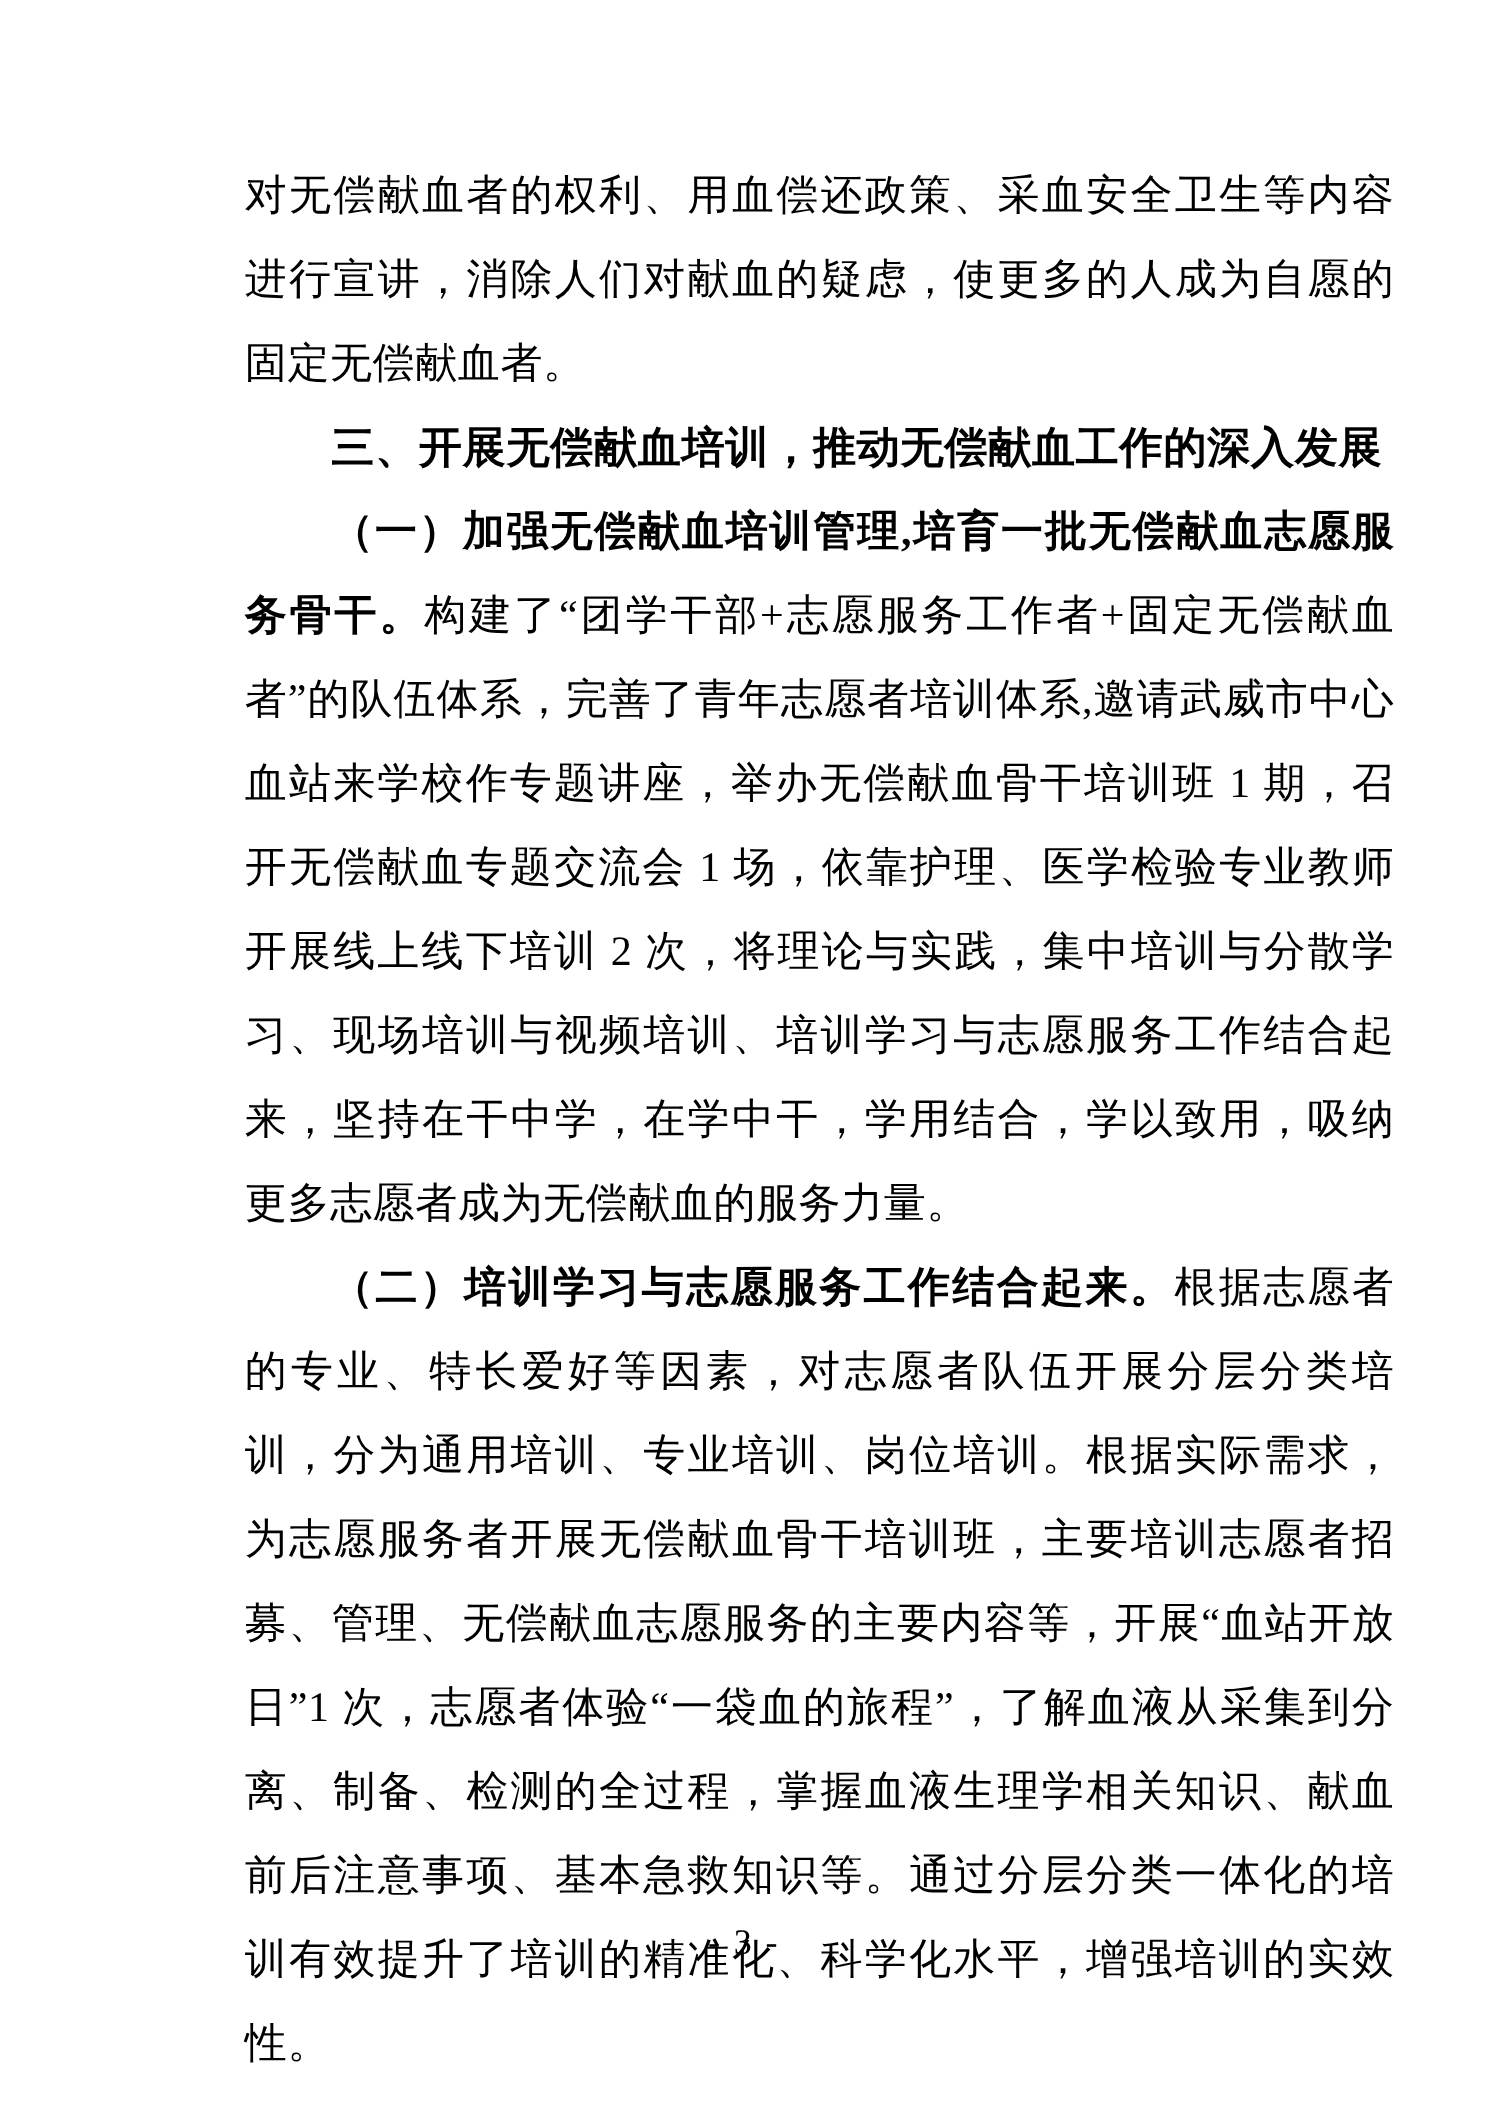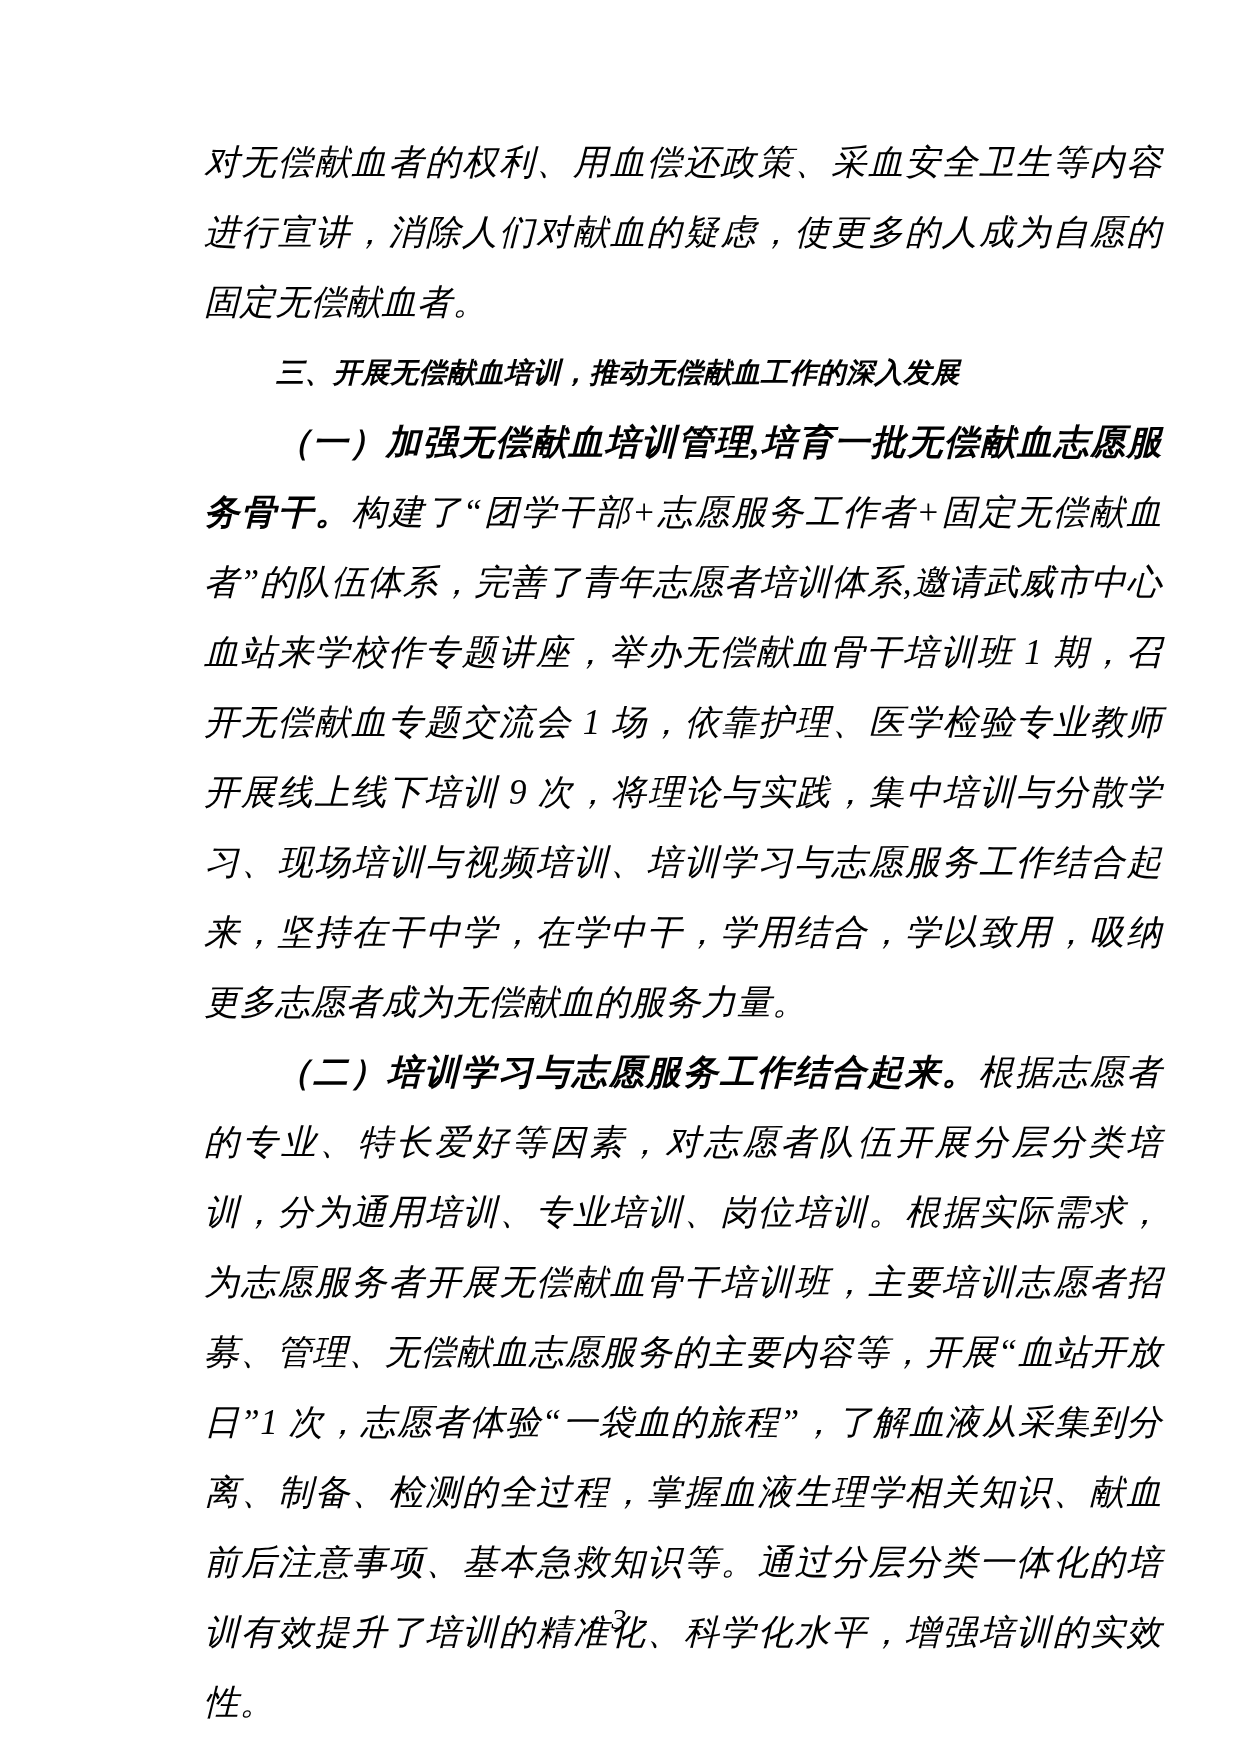--- a/index.html
+++ b/index.html
@@ -6,39 +6,38 @@
   html, body { background: #ffffff; }
   .page {
     position: relative;
     width: 1120px;
     height: 1754px;
     background: #ffffff;
     color: #000000;
     font-family: "Liberation Serif", serif;
     overflow: hidden;
     margin: 0 auto;
-    font-style: italic;
   }
   .content {
     position: absolute;
     left: 144px;
     top: 128px;
     width: 958px;
   }
   .content p {
     font-size: 35px;
     line-height: 70px;
     text-align: justify;
     letter-spacing: 0.5px;
   }
   p.para-continuation { text-indent: 0; }
   p.section-heading {
     font-family: "Liberation Sans", sans-serif;
     font-weight: bold;
-    font-size: 28px;
+    font-size: 36px;
     text-indent: 72px;
     text-align: left;
   }
   p.para { text-indent: 72px; }
   .lead { font-weight: bold; }
   .page-number {
     position: absolute;
     left: 0;
     right: 0;
     bottom: 118px;
@@ -51,20 +50,20 @@
 </head>
 <body>
 
 <div class="page">
   <div class="content">
 
     <p class="para-continuation">对无偿献血者的权利、用血偿还政策、采血安全卫生等内容进行宣讲，消除人们对献血的疑虑，使更多的人成为自愿的固定无偿献血者。</p>
 
     <p class="section-heading">三、开展无偿献血培训，推动无偿献血工作的深入发展</p>
 
-    <p class="para"><span class="lead">（一）加强无偿献血培训管理,培育一批无偿献血志愿服务骨干。</span><span>构建了“团学干部+志愿服务工作者+固定无偿献血者”的队伍体系，完善了青年志愿者培训体系,邀请武威市中心血站来学校作专题讲座，举办无偿献血骨干培训班 1 期，召开无偿献血专题交流会 1 场，依靠护理、医学检验专业教师开展线上线下培训 9 次，将理论与实践，集中培训与分散学习、现场培训与视频培训、培训学习与志愿服务工作结合起来，坚持在干中学，在学中干，学用结合，学以致用，吸纳更多志愿者成为无偿献血的服务力量。</span></p>
+    <p class="para"><span class="lead">（一）加强无偿献血培训管理,培育一批无偿献血志愿服务骨干。</span><span>构建了“团学干部+志愿服务工作者+固定无偿献血者”的队伍体系，完善了青年志愿者培训体系,邀请武威市中心血站来学校作专题讲座，举办无偿献血骨干培训班 1 期，召开无偿献血专题交流会 1 场，依靠护理、医学检验专业教师开展线上线下培训 2 次，将理论与实践，集中培训与分散学习、现场培训与视频培训、培训学习与志愿服务工作结合起来，坚持在干中学，在学中干，学用结合，学以致用，吸纳更多志愿者成为无偿献血的服务力量。</span></p>
 
     <p class="para"><span class="lead">（二）培训学习与志愿服务工作结合起来。</span><span>根据志愿者的专业、特长爱好等因素，对志愿者队伍开展分层分类培训，分为通用培训、专业培训、岗位培训。根据实际需求，为志愿服务者开展无偿献血骨干培训班，主要培训志愿者招募、管理、无偿献血志愿服务的主要内容等，开展“血站开放日”1 次，志愿者体验“一袋血的旅程”，了解血液从采集到分离、制备、检测的全过程，掌握血液生理学相关知识、献血前后注意事项、基本急救知识等。通过分层分类一体化的培训有效提升了培训的精准化、科学化水平，增强培训的实效性。</span></p>
 
   </div>
 
   <div class="page-number">- 3 -</div>
 </div>
 
 </body></html>

